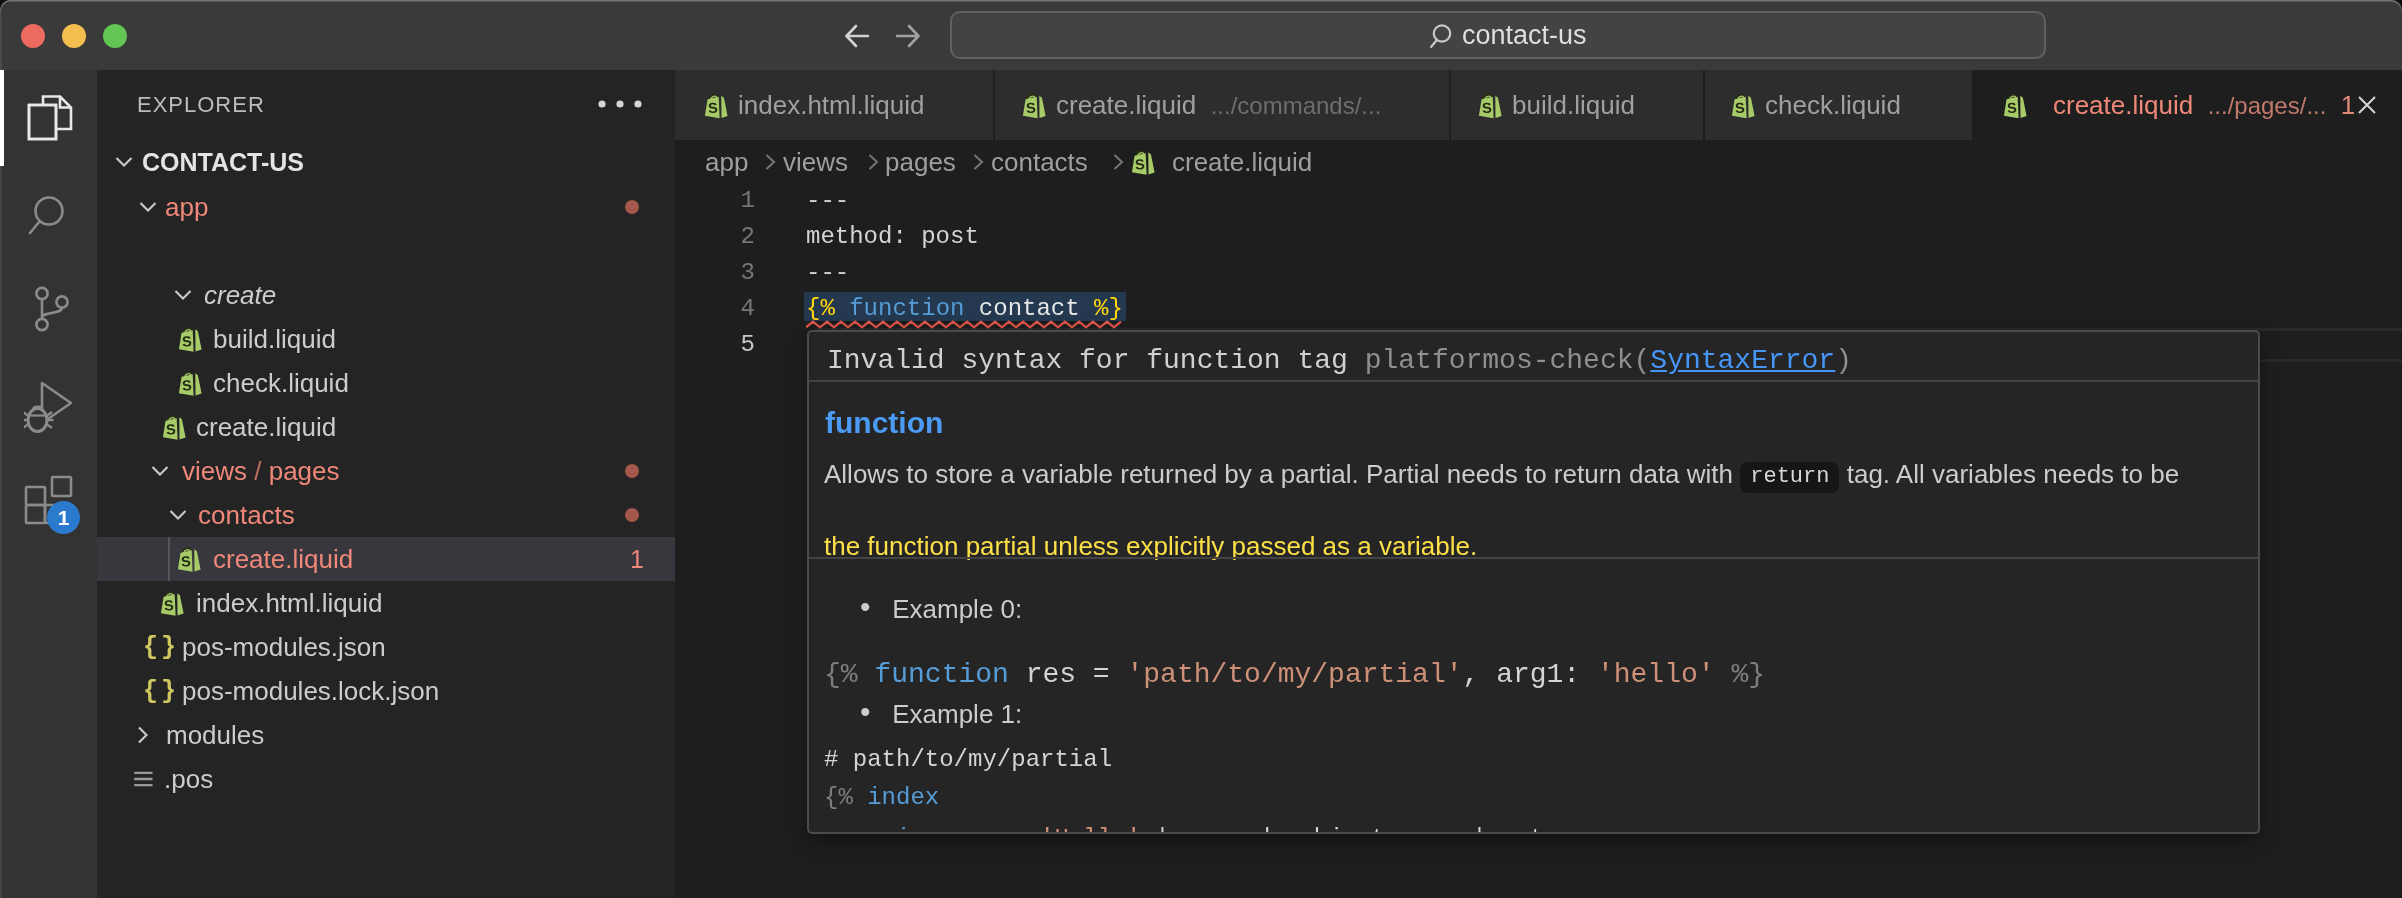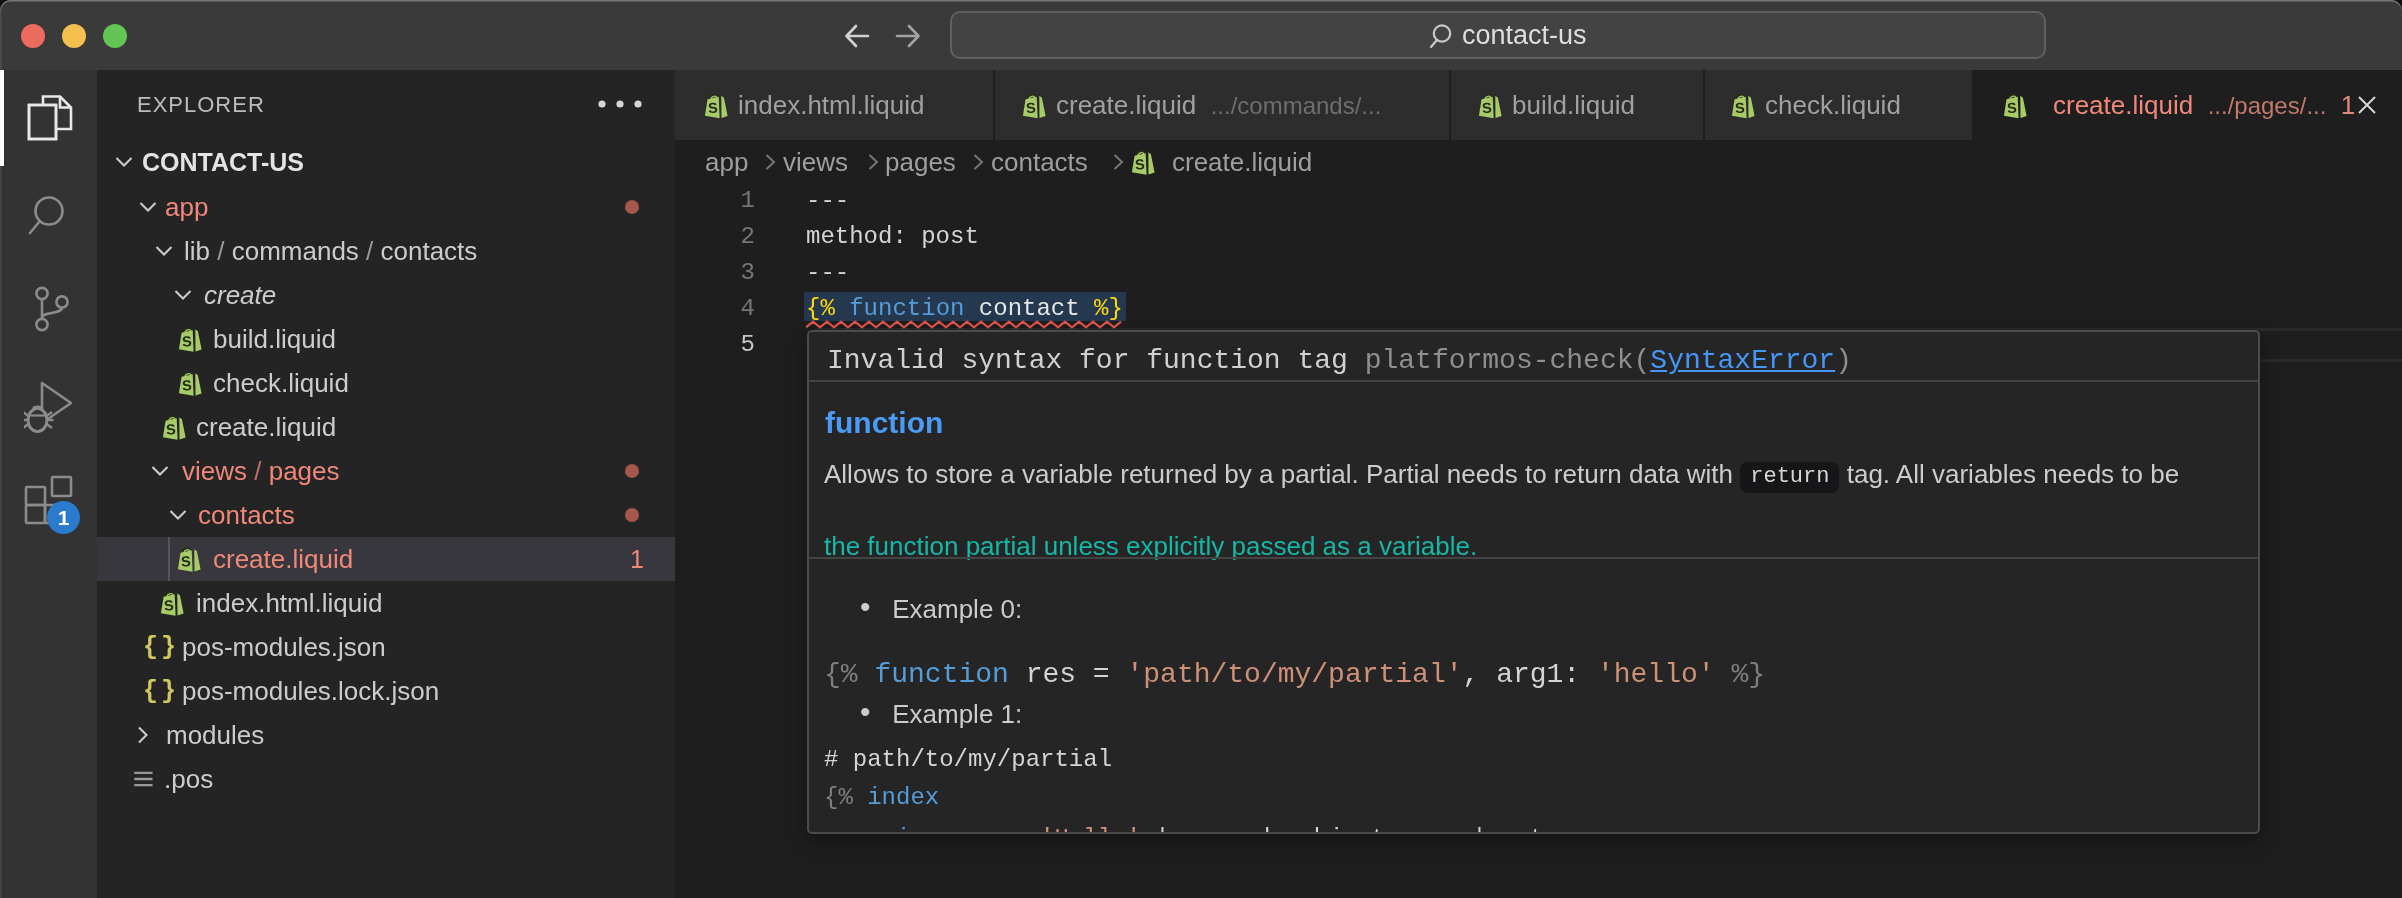--- a/index.html
+++ b/index.html
@@ -127,26 +127,20 @@
         </svg>
       <div class="rowtext" style="left:45px; font-weight:bold; color:#e4e4e4; font-size:25px;">CONTACT-US</div>
     </div>
     <div class="row" style="top:115px;">
       <svg class="chev" style="left:40px;" viewBox="0 0 22 22" fill="none" stroke="#cccccc" stroke-width="2.1">
           <path d="M3.5 7 L11 14.5 L18.5 7"></path>
         </svg>
       <div class="rowtext salmon" style="left:68px;">app</div>
       <div class="dot"></div>
     </div>
-    <div class="row" style="top:159px;">
-      <svg class="chev" style="left:56px;" viewBox="0 0 22 22" fill="none" stroke="#cccccc" stroke-width="2.1">
-          <path d="M3.5 7 L11 14.5 L18.5 7"></path>
-        </svg>
-      <div class="rowtext" style="left:87px;">lib<span style="color:#9a9a9a;"> / </span>commands<span style="color:#9a9a9a;"> / </span>contacts</div>
-    </div>
     <div class="row" style="top:203px;">
       <svg class="chev" style="left:75px;" viewBox="0 0 22 22" fill="none" stroke="#cccccc" stroke-width="2.1">
           <path d="M3.5 7 L11 14.5 L18.5 7"></path>
         </svg>
       <div class="rowtext" style="left:107px;font-style:italic;">create</div>
     </div>
     <div class="row" style="top:247px;">
       <span class="ficon" style="left:81px;"><svg width="24" height="27" viewBox="0 0 24 27">
             <path d="M5.6 7.6 C5.6 2.6 13.0 1.4 14.1 6.0" fill="none" stroke="#262d14" stroke-width="2.4"></path>
             <path d="M6.9 7.4 C7.2 3.9 12.3 3.1 13.0 6.1" fill="none" stroke="#a7cb68" stroke-width="1.2"></path>
@@ -332,21 +326,21 @@
     <div class="codeline" style="left:131px; top:221px;"><span class="tok-y">{%</span><span class="tok-b"> function</span> <span style="color:#e6e6e6;">contact</span> <span class="tok-y">%}</span></div>
     <svg class="abs" style="left:131px; top:250px;" width="318" height="10" viewBox="0 0 318 10">
         <path d="M0 7.3 L7 1.7 L14 7.3 L21 1.7 L28 7.3 L35 1.7 L42 7.3 L49 1.7 L56 7.3 L63 1.7 L70 7.3 L77 1.7 L84 7.3 L91 1.7 L98 7.3 L105 1.7 L112 7.3 L119 1.7 L126 7.3 L133 1.7 L140 7.3 L147 1.7 L154 7.3 L161 1.7 L168 7.3 L175 1.7 L182 7.3 L189 1.7 L196 7.3 L203 1.7 L210 7.3 L217 1.7 L224 7.3 L231 1.7 L238 7.3 L245 1.7 L252 7.3 L259 1.7 L266 7.3 L273 1.7 L280 7.3 L287 1.7 L294 7.3 L301 1.7 L308 7.3 L315 1.7" fill="none" stroke="#e0564b" stroke-width="2.3" stroke-linejoin="miter"></path>
       </svg>
 
     <div id="hover">
       <div class="hline mono" style="left:18px; top:13px; font-size:28px; line-height:32px; color:#d0d0d0;">Invalid syntax for function tag <span style="color:#8f8f8f;">platformos-check(</span><span style="color:#4596f7; text-decoration:underline;">SyntaxError</span><span style="color:#8f8f8f;">)</span></div>
       <div class="hr" style="top:48px;"></div>
       <div class="hline" style="left:16px; top:72px; font-size:30px; font-weight:bold; color:#4b9bf5; line-height:38px;">function</div>
       <div class="hline" style="left:15px; top:124px; font-size:26px; color:#cccccc; line-height:36px;">Allows to store a variable returned by a partial. Partial needs to return data with <span class="chip">return</span> tag. All variables needs to be</div>
-      <div class="hline" style="left:15px; top:196px; font-size:26px; color:#14b8a6; line-height:36px;">the function partial unless explicitly passed as a variable.</div>
+      <div class="hline" style="left:15px; top:196px; font-size:26px; color:#fde047; line-height:36px;">the function partial unless explicitly passed as a variable.</div>
       <div class="hr" style="top:225px;"></div>
       <div class="hline" style="left:51px; top:257px; font-size:26px; color:#cccccc; line-height:36px;"><span style="font-size:30px; vertical-align:1px;">•</span>&nbsp;&nbsp; Example 0:</div>
       <div class="hline mono" style="left:15px; top:327px; font-size:28px; line-height:32px;"><span class="tok-g">{% </span><span class="tok-b">function</span><span class="tok-w"> res = </span><span class="tok-o">'path/to/my/partial'</span><span class="tok-w">, arg1: </span><span class="tok-o">'hello'</span><span class="tok-g"> %}</span></div>
       <div class="hline" style="left:51px; top:362px; font-size:26px; color:#cccccc; line-height:36px;"><span style="font-size:30px; vertical-align:1px;">•</span>&nbsp;&nbsp; Example 1:</div>
       <div class="hline mono" style="left:15px; top:412px; font-size:24px; line-height:32px; color:#d4d4d4;"># path/to/my/partial</div>
       <div class="hline mono" style="left:15px; top:450px; font-size:24px; line-height:32px;"><span class="tok-g">{% </span><span class="tok-b">index</span></div>
       <div class="hline mono" style="left:15px; top:491px; font-size:24px; line-height:32px;"><span class="tok-w">  </span><span class="tok-b">assign</span><span class="tok-w"> res = </span><span class="tok-o">'Hello'</span><span class="tok-w"> | append: object.name | return res</span></div>
     </div>
   </div>
 </div>

